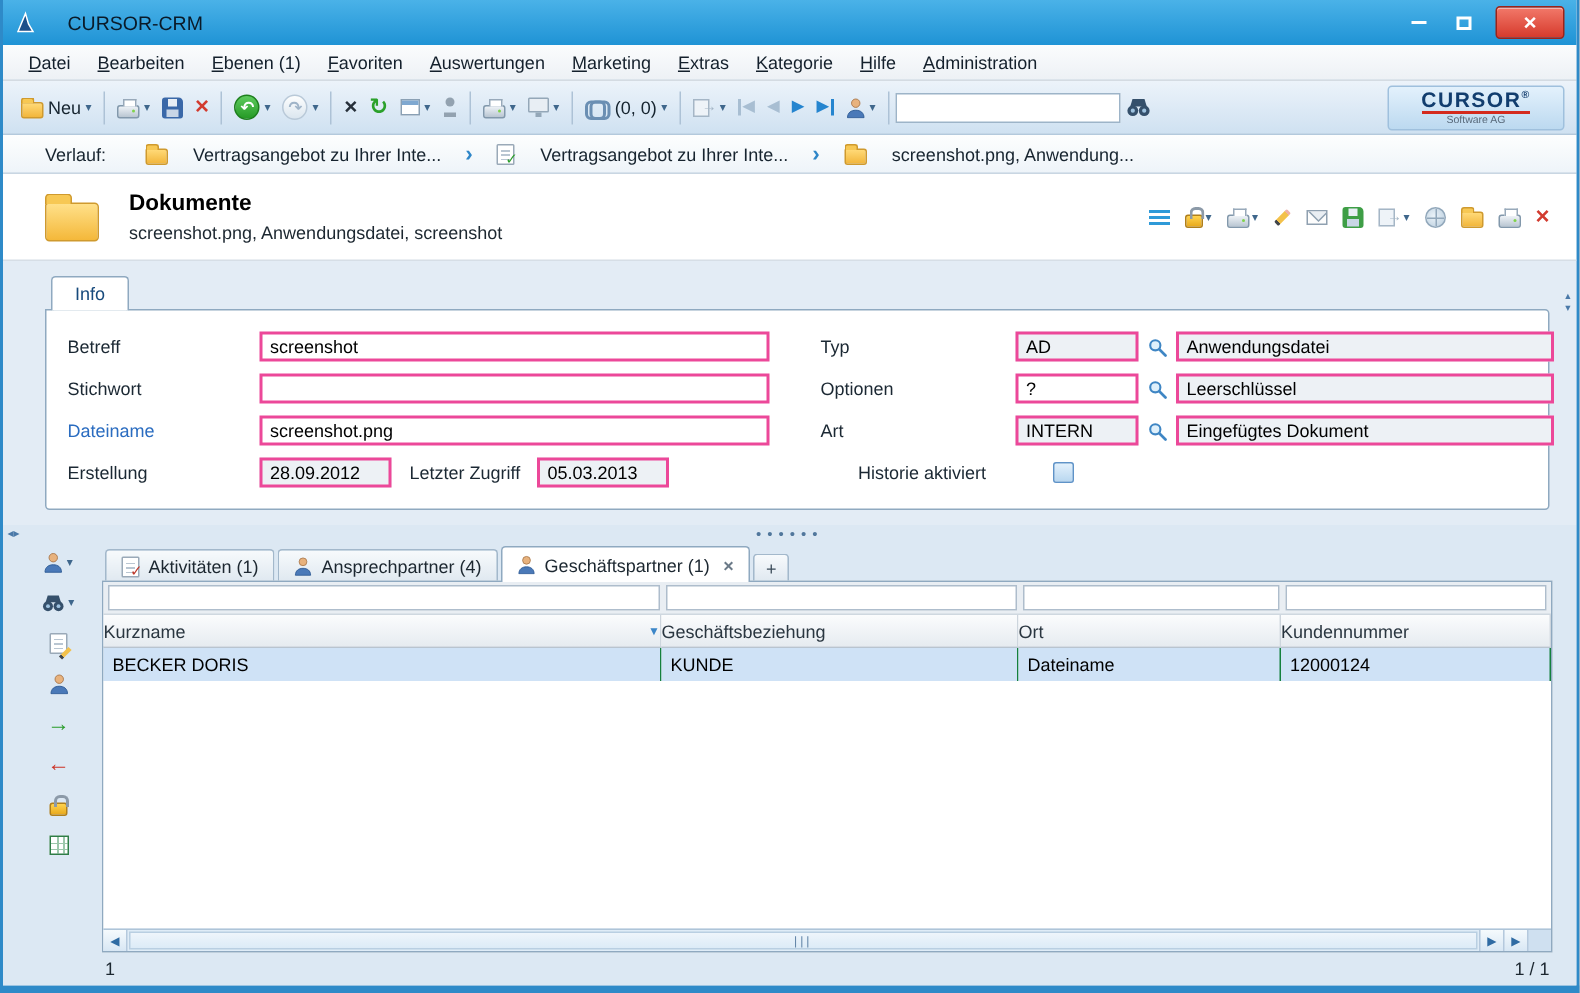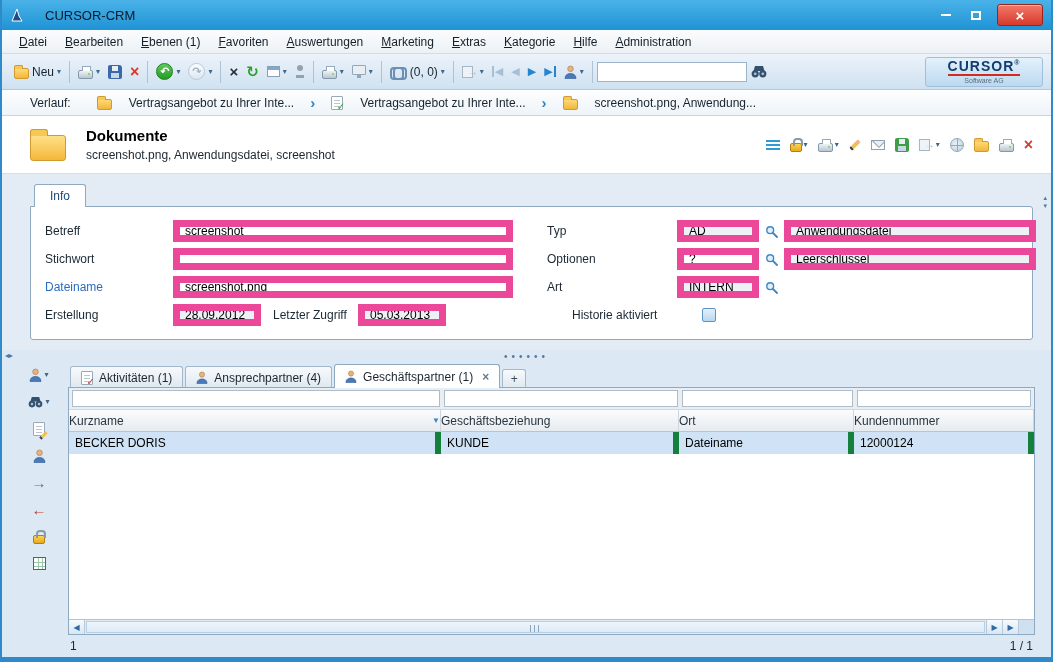--- a/index.html
+++ b/index.html
@@ -101,21 +101,21 @@
 
 
 .upper{height:176px;flex:none;background:#e3ecf5;padding:9px 18px 10px 28px;position:relative}
 .tabstrip{display:flex;height:23px;padding-left:4px}
 .tab{background:#fff;border:1px solid #8fa9c0;border-bottom:none;border-radius:3px 3px 0 0;padding:4px 15px 0;color:#174a7c;position:relative;top:1px;z-index:2}
 .ipanel{background:#fff;border:1px solid #8fa9c0;border-radius:0 3px 3px 3px;height:calc(100% - 23px);padding:13px 10px 8px 14px;display:flex;flex-direction:column;gap:6px}
 .band{display:flex;align-items:center;height:22px}
 .flabel{width:128px;flex:none;color:#1b2833}
 .flabel.blue{color:#2a6cc0}
 .flabel2{width:97px;flex:none;padding-left:12px;color:#1b2833}
-.ftext{height:20px;border:7px solid #ec4899;background:#fff;padding:4px 5px;font:inherit;color:#000;outline:none;flex:none}
+.ftext{height:20px;border:2px solid #ec4899;background:#fff;padding:4px 5px;font:inherit;color:#000;outline:none;flex:none}
 .ftext.ro{background:#edf1f5}
 .w340{width:340px}.w88{width:88px}.w82{width:82px}.w252{width:252px}
 .rcol{display:flex;align-items:center;margin-left:34px}
 .rlabel{width:130px;flex:none;color:#1b2833}
 .lookup{margin:0 6px;display:flex;flex:none}
 .chk{width:14px;height:14px;border:1px solid #5f93c8;background:linear-gradient(#e3f1fc,#b9d7f0);border-radius:2px;flex:none}
 .vhandle{position:absolute;right:4px;top:20px;display:flex;flex-direction:column;align-items:center;color:#4a79a8;font-size:7px;line-height:1.2}
 
 
 .splitter{height:12px;flex:none;position:relative;background:#dce8f3;display:flex;align-items:center;justify-content:center}
@@ -133,21 +133,21 @@
 .closex{color:#6b7a88;font-weight:bold;margin-left:3px;font-size:12px}
 .stab.plus{width:24px;justify-content:center;height:19px;padding:0;color:#3a4a58}
 .gridpanel{flex:1;background:#fff;border:1px solid #8fa9c0;display:flex;flex-direction:column;min-height:0;position:relative;z-index:1}
 .cols{display:grid;grid-template-columns:372px 238px 175px 1fr}
 .filter-row{flex:none;background:#e9eef3;border-bottom:1px solid #cfd8e0;padding:2px 1px}
 .filter-cell{padding:0 2px}
 .filter-input{width:100%;height:17px;border:1px solid #aebdcc;background:#fff;font:inherit;padding:0 3px;outline:none}
 .gh-cell{height:22px;display:flex;align-items:center;justify-content:space-between;gap:4px;background:linear-gradient(#fbfcfd,#e6ebf0);border-right:1px solid #cdd5dd;border-bottom:1px solid #b9c4cf;color:#2a3640}
 .sort{color:#3c86c8;font-size:8px}
 .grow .g-cell{background:#cfe2f6}
-.g-cell{height:22px;display:flex;align-items:center;padding:0 6px;border-right:6px solid #15803d;color:#000}
+.g-cell{height:22px;display:flex;align-items:center;padding:0 6px;border-right:1px solid #15803d;color:#000}
 .gempty{flex:1;background:#fff}
 .hscroll{flex:none;height:15px;display:flex;background:#dfecf7;border-top:1px solid #aec4d8}
 .sbtn{width:16px;height:100%;display:flex;align-items:center;justify-content:center;font-size:8px;color:#2f6ba3;background:linear-gradient(#f5fafd,#d8e7f4);border-right:1px solid #b5c9dd;flex:none}
 .sbtn.rb{border-left:1px solid #b5c9dd;border-right:none}
 .strack{flex:1;position:relative;margin:1px;background:linear-gradient(#eef5fb,#dcebf7);border:1px solid #b9cfe2;display:flex;align-items:center;justify-content:center}
 .sgrip{font-size:8px;color:#5b7fa3;letter-spacing:2px}
 .scorner{width:16px;background:#cfe0f0;border-left:1px solid #b5c9dd;flex:none}
 
 
 .statusbar{height:22px;flex:none;display:flex;align-items:center;justify-content:space-between;padding:0 18px 0 68px;background:#dce8f3;color:#1c2730}
@@ -394,20 +394,21 @@
         <input class="ftext w340" value="screenshot.png" style="">
         <div class="rcol">
           <label class="rlabel">Art</label>
           <input class="ftext w82 ro" value="INTERN" style="">
           <span class="lookup">
               <svg width="13" height="13" viewBox="0 0 13 13">
                 <circle cx="5.2" cy="5.2" r="3.4" fill="#dff0fb" stroke="#3f86c4" stroke-width="1.4"></circle>
                 <line x1="8" y1="8" x2="12" y2="12" stroke="#3f86c4" stroke-width="1.8" stroke-linecap="round"></line>
               </svg>
             </span>
+          <input class="ftext w252 ro" value="Eingefügtes Dokument" style="">
         </div>
       </div>
       <div class="band">
         <label class="flabel">Erstellung</label>
         <input class="ftext w88 ro" value="28.09.2012" style="">
         <label class="flabel2">Letzter Zugriff</label>
         <input class="ftext w88 ro" value="05.03.2013" style="">
         <div class="rcol" style="margin-left:126px">
           <label class="rlabel">Historie aktiviert</label>
           <span class="chk"></span>

